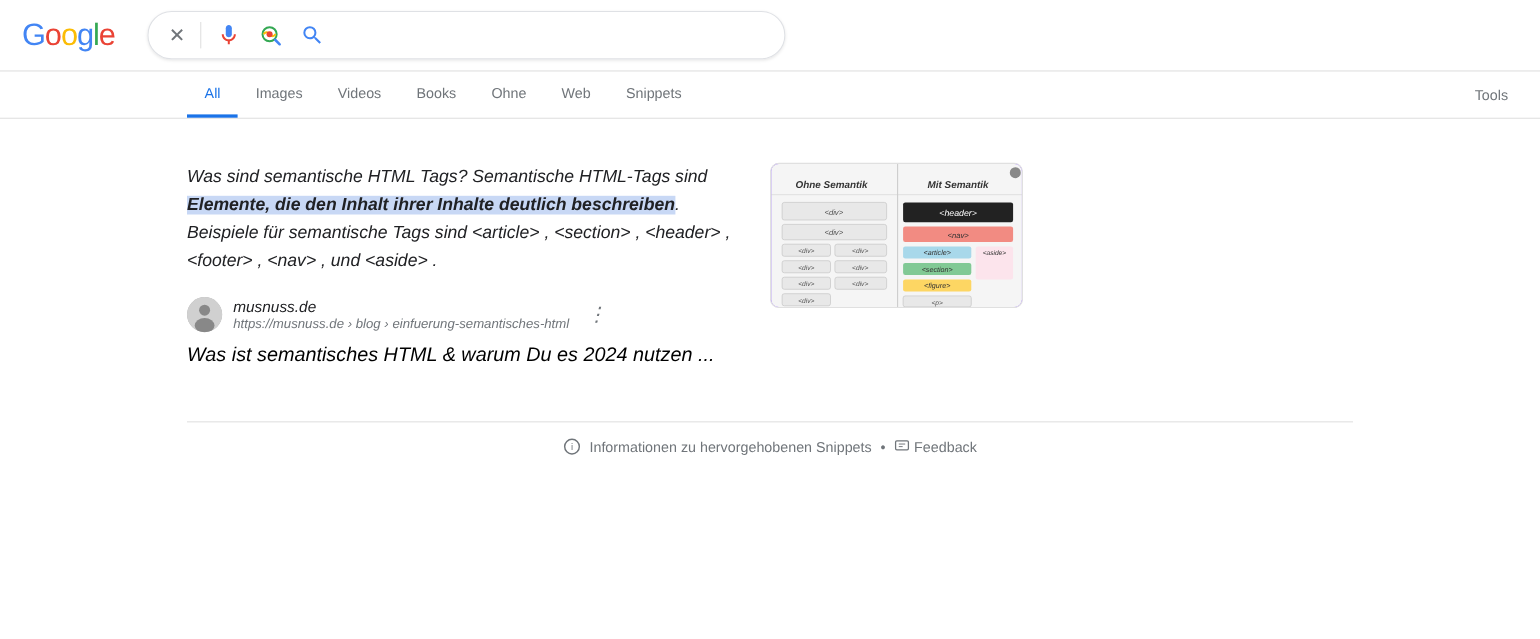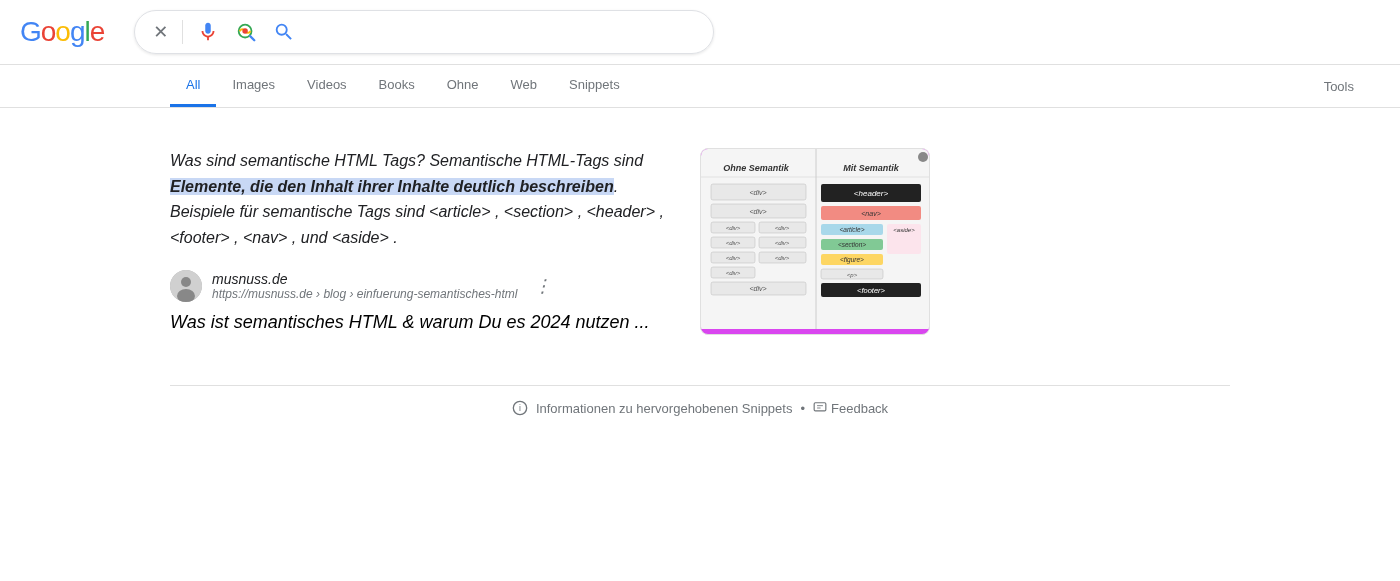--- a/index.html
+++ b/index.html
@@ -93,21 +93,21 @@
       border-bottom: 1px solid #e0e0e0;
       padding: 0 0 0 170px;
     }
     .nav-inner {
       display: flex;
       align-items: center;
       flex: 1;
     }
     .tools-area {
       margin-left: auto;
-      padding-right: 30px;
+      padding-right: 13px;
     }
 
     
     .main-content {
       padding: 20px 170px;
       max-width: 1400px;
     }
 
     
     .featured-snippet {
@@ -125,23 +125,23 @@
       font-size: 16px;
       line-height: 1.6;
       color: #202124;
     }
     .highlighted {
       background-color: #c8d8f5;
       font-weight: 600;
     }
     .snippet-image {
       width: 230px;
-      height: 187px;
+      height: 132px;
       flex-shrink: 0;
-      background: #d946ef;
+      background: #8b5cf6;
       border: 1px solid #e0e0e0;
       border-radius: 8px;
       overflow: hidden;
       position: relative;
     }
     
 
     
     .source-info {
       display: flex;

